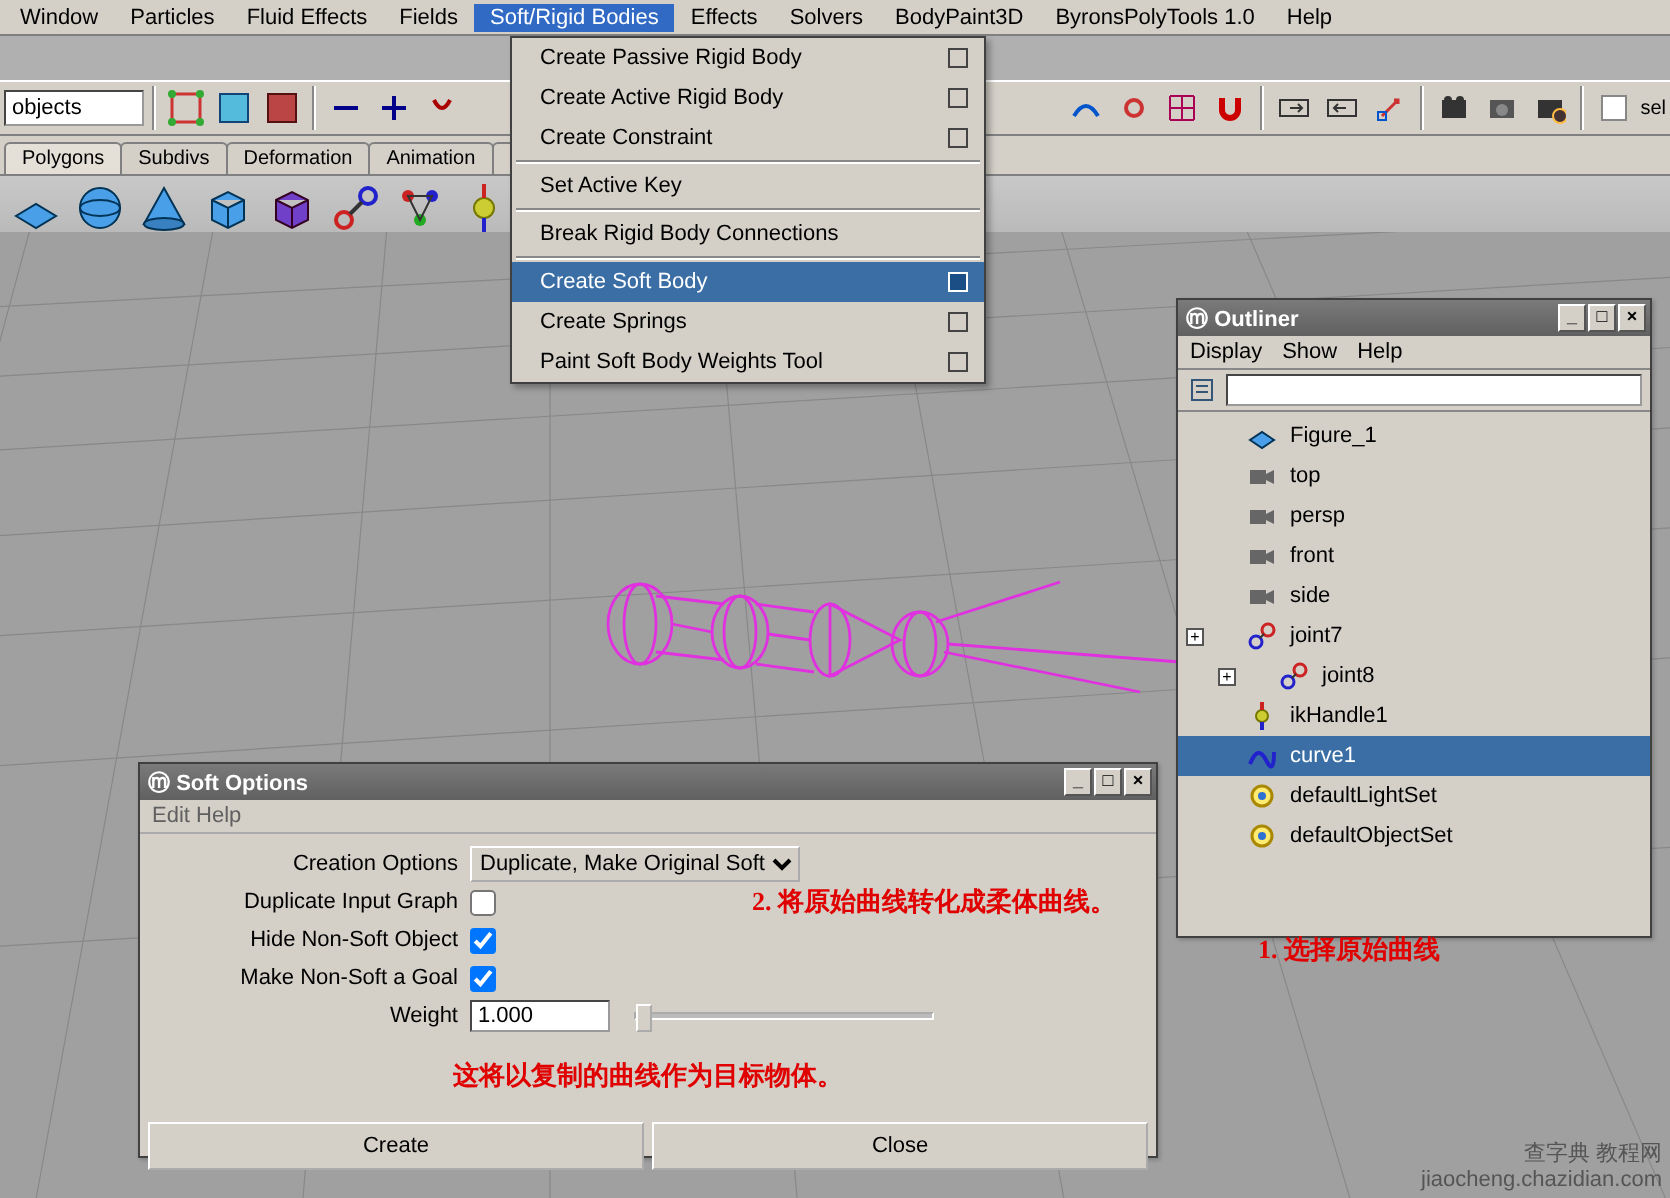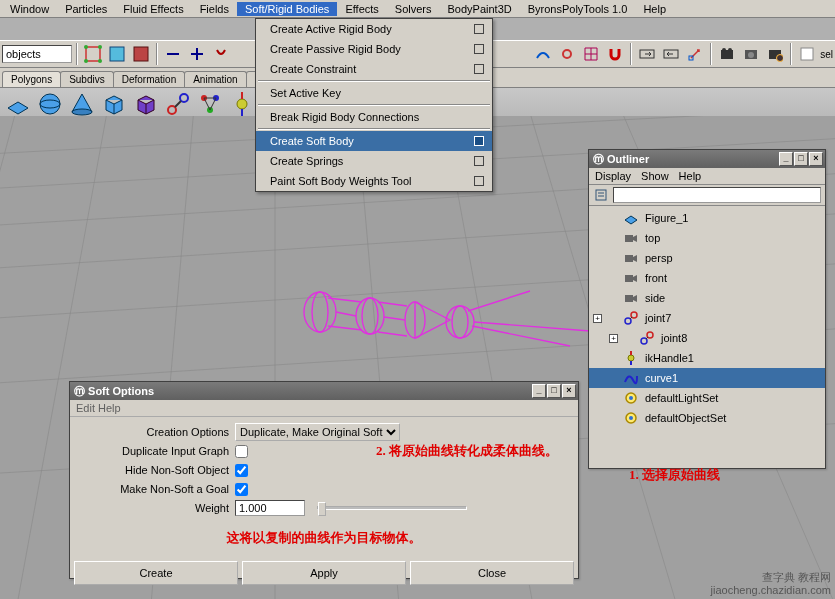--- a/index.html
+++ b/index.html
@@ -280,25 +280,25 @@
       <polygon points="415,186 450,204 415,222"></polygon>
       <ellipse cx="460" cy="206" rx="8" ry="16"></ellipse>
         <ellipse cx="460" cy="206" rx="14" ry="16"></ellipse>
       <path d="M468 195 L530 175 M472 210 L570 230 M474 206 L590 215"></path>
     </g>
   </svg>
 </div>
 
 <div class="dropdown" id="dd">
     <div class="mi">
+      <span>Create Passive Rigid Body</span>
+      <span class="opt-box"></span>
+    </div>
+    <div class="mi">
       <span>Create Active Rigid Body</span>
-      <span class="opt-box"></span>
-    </div>
-    <div class="mi">
-      <span>Create Passive Rigid Body</span>
       <span class="opt-box"></span>
     </div>
     <div class="mi">
       <span>Create Constraint</span>
       <span class="opt-box"></span>
     </div>
     <hr>
     <div class="mi">
       <span>Set Active Key</span>
     </div>
@@ -484,21 +484,20 @@
       <div class="slider-track">
           <div class="slider-thumb"></div>
         </div>
     </div>
     <div style="text-align:center; margin:12px 0 6px 0;">
       <span class="redtext">这将以复制的曲线作为目标物体。</span>
     </div>
   </div>
   <div class="btnrow">
     <button>Create</button>
-    <button>Apply</button>
     <button>Close</button>
   </div>
 </div>
 
 <div class="watermark">
   <div>查字典 教程网</div>
     <div>jiaocheng.chazidian.com</div>
 </div>
 
 </body></html>

